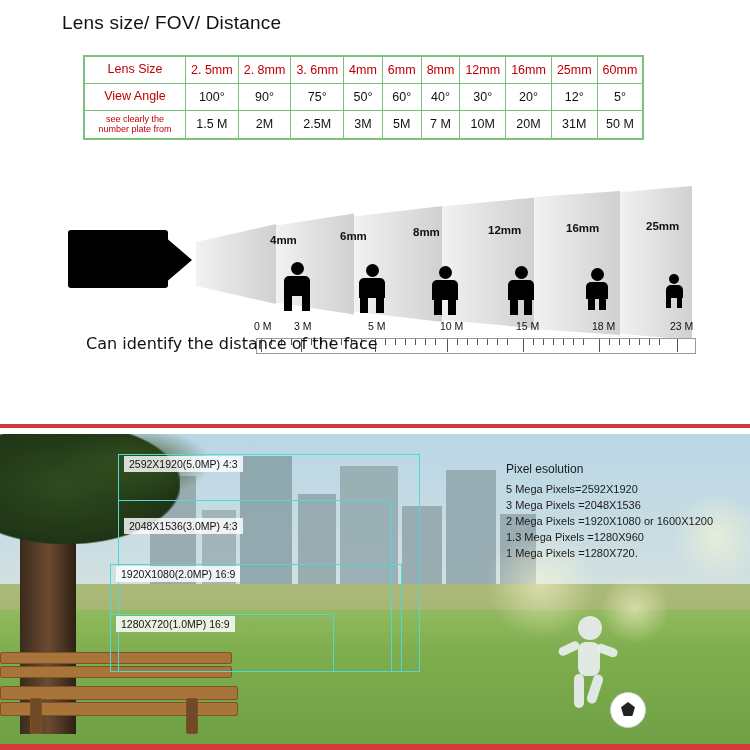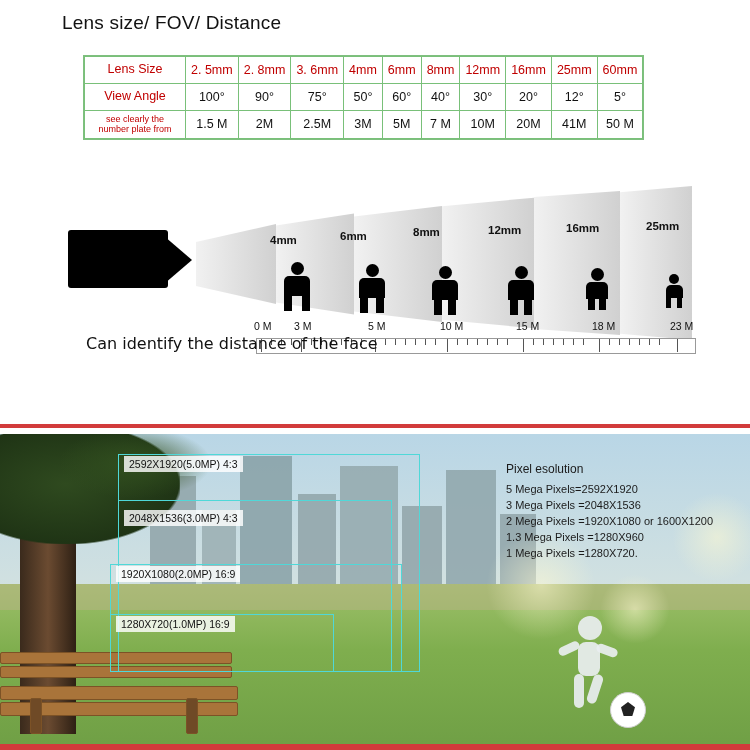--- a/index.html
+++ b/index.html
@@ -189,21 +189,21 @@
         <span class="small2">number plate from</span>
       </td>
       <td>1.5 M</td>
       <td>2M</td>
       <td>2.5M</td>
       <td>3M</td>
       <td>5M</td>
       <td>7 M</td>
       <td>10M</td>
       <td>20M</td>
-      <td>41M</td>
+      <td>31M</td>
       <td>50 M</td>
     </tr>
   </tbody>
     </table>
 
   <div id="diagram">
 
     <div class="fov-band" style="left:128px;top:36px;width:80px;height:100px;clip-path:polygon(0 28%,100% 10%,100% 90%,0 72%);"></div>
     <div class="fov-band" style="left:208px;top:26px;width:78px;height:120px;clip-path:polygon(0 18%,100% 8%,100% 92%,0 82%);"></div>
     <div class="fov-band" style="left:286px;top:20px;width:88px;height:132px;clip-path:polygon(0 14%,100% 6%,100% 94%,0 86%);"></div>
@@ -357,21 +357,21 @@
     <div class="boy-part" style="left:40px;top:30px;width:22px;height:9px;transform:rotate(20deg);"></div>
     <div class="boy-part" style="left:18px;top:58px;width:10px;height:34px;"></div>
     <div class="boy-part" style="left:34px;top:58px;width:10px;height:30px;transform:rotate(18deg);"></div>
   </div>
   <div id="ball"></div>
 
   <div class="res-frame" style="left:118px;top:20px;width:300px;height:216px;"></div>
   <div class="res-label" style="left:124px;top:22px;">2592X1920(5.0MP)  4:3</div>
 
   <div class="res-frame" style="left:118px;top:66px;width:272px;height:170px;"></div>
-  <div class="res-label" style="left:124px;top:76px;">2048X1536(3.0MP)  4:3</div>
+  <div class="res-label" style="left:124px;top:84px;">2048X1536(3.0MP)  4:3</div>
 
   <div class="res-frame" style="left:110px;top:130px;width:290px;height:106px;"></div>
   <div class="res-label" style="left:116px;top:132px;">1920X1080(2.0MP)  16:9</div>
 
   <div class="res-frame" style="left:110px;top:180px;width:222px;height:56px;"></div>
   <div class="res-label" style="left:116px;top:182px;">1280X720(1.0MP)  16:9</div>
 
   <div id="pixel-box">
     <div id="pixel-title">Pixel esolution</div>
     <ul>

